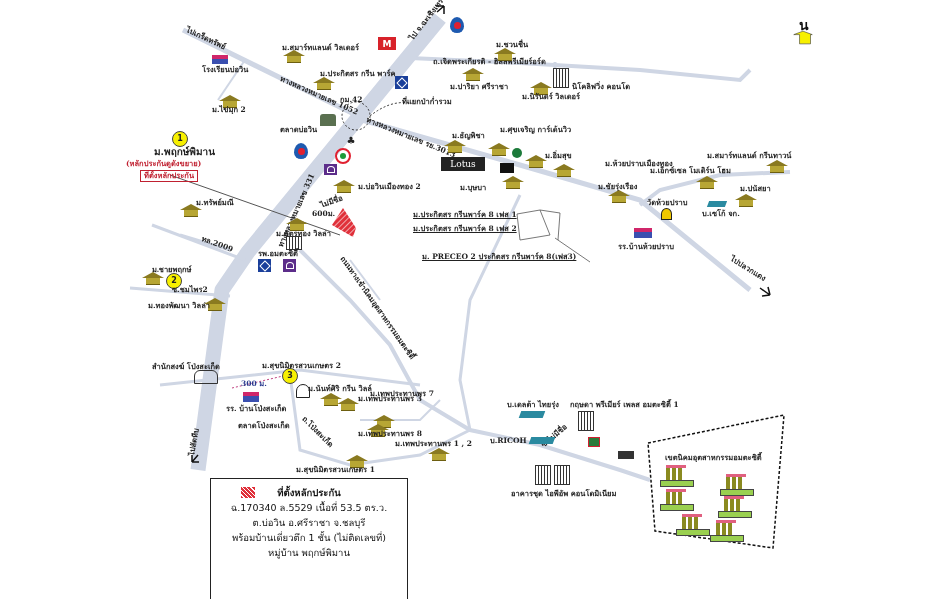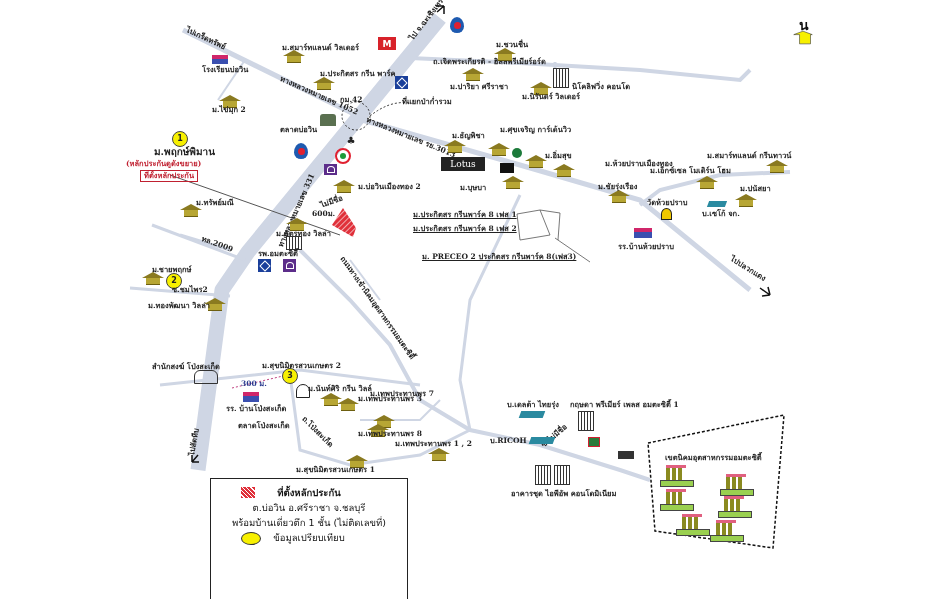--- a/index.html
+++ b/index.html
@@ -303,19 +303,17 @@
       <div style="position:absolute;left:18px;top:5px;width:4px;height:12px;background:#8a8a20;"></div>
       <div style="position:absolute;left:0;top:17px;width:32px;height:5px;background:#9ad050;border:1px solid #444;"></div>
     </div>
   </div>
 
 <div class="legend">
   <div class="row" style="margin-top:6px;">
     <span style="position:absolute;left:30px;top:2px;width:14px;height:11px;background:repeating-linear-gradient(45deg,#e0303a 0 2px,#fff 2px 3px);"></span>
     <span style="font-weight:bold;">ที่ตั้งหลักประกัน</span>
   </div>
+  <div class="row">ฉ.170340 ล.5529 เนื้อที่ 53.5 ตร.ว.</div>
   <div class="row">ต.บ่อวิน อ.ศรีราชา จ.ชลบุรี</div>
   <div class="row">พร้อมบ้านเดี่ยวตึก 1 ชั้น (ไม่ติดเลขที่)</div>
-  <div class="row">
-    <span style="position:absolute;left:30px;top:2px;width:18px;height:11px;border-radius:50%;background:#f7f000;border:1px solid #333;"></span>
-    <span>ข้อมูลเปรียบเทียบ</span>
-  </div>
+  <div class="row">หมู่บ้าน พฤกษ์พิมาน</div>
 </div>
 
 </body></html>

